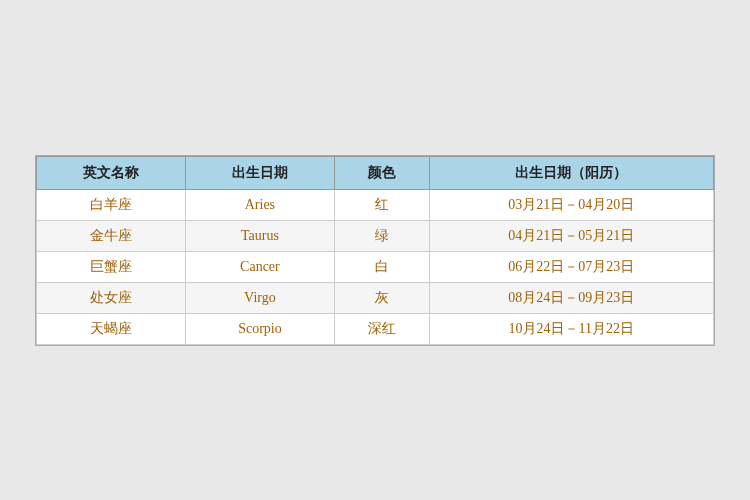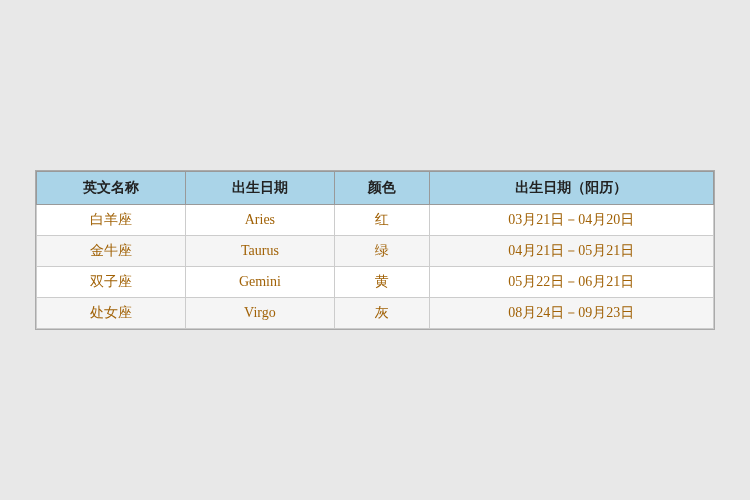--- a/index.html
+++ b/index.html
@@ -65,26 +65,32 @@
           <td>红</td>
           <td>03月21日－04月20日</td>
         </tr>
         <tr>
           <td>金牛座</td>
           <td>Taurus</td>
           <td>绿</td>
           <td>04月21日－05月21日</td>
         </tr>
         <tr>
-          <td>双子座</td>
-          <td>Gemini</td>
-          <td>黄</td>
-          <td>05月22日－06月21日</td>
+          <td>巨蟹座</td>
+          <td>Cancer</td>
+          <td>白</td>
+          <td>06月22日－07月23日</td>
         </tr>
         <tr>
           <td>处女座</td>
           <td>Virgo</td>
           <td>灰</td>
           <td>08月24日－09月23日</td>
         </tr>
+        <tr>
+          <td>天蝎座</td>
+          <td>Scorpio</td>
+          <td>深红</td>
+          <td>10月24日－11月22日</td>
+        </tr>
       </tbody>
   </table>
 </div>
 
 </body></html>

